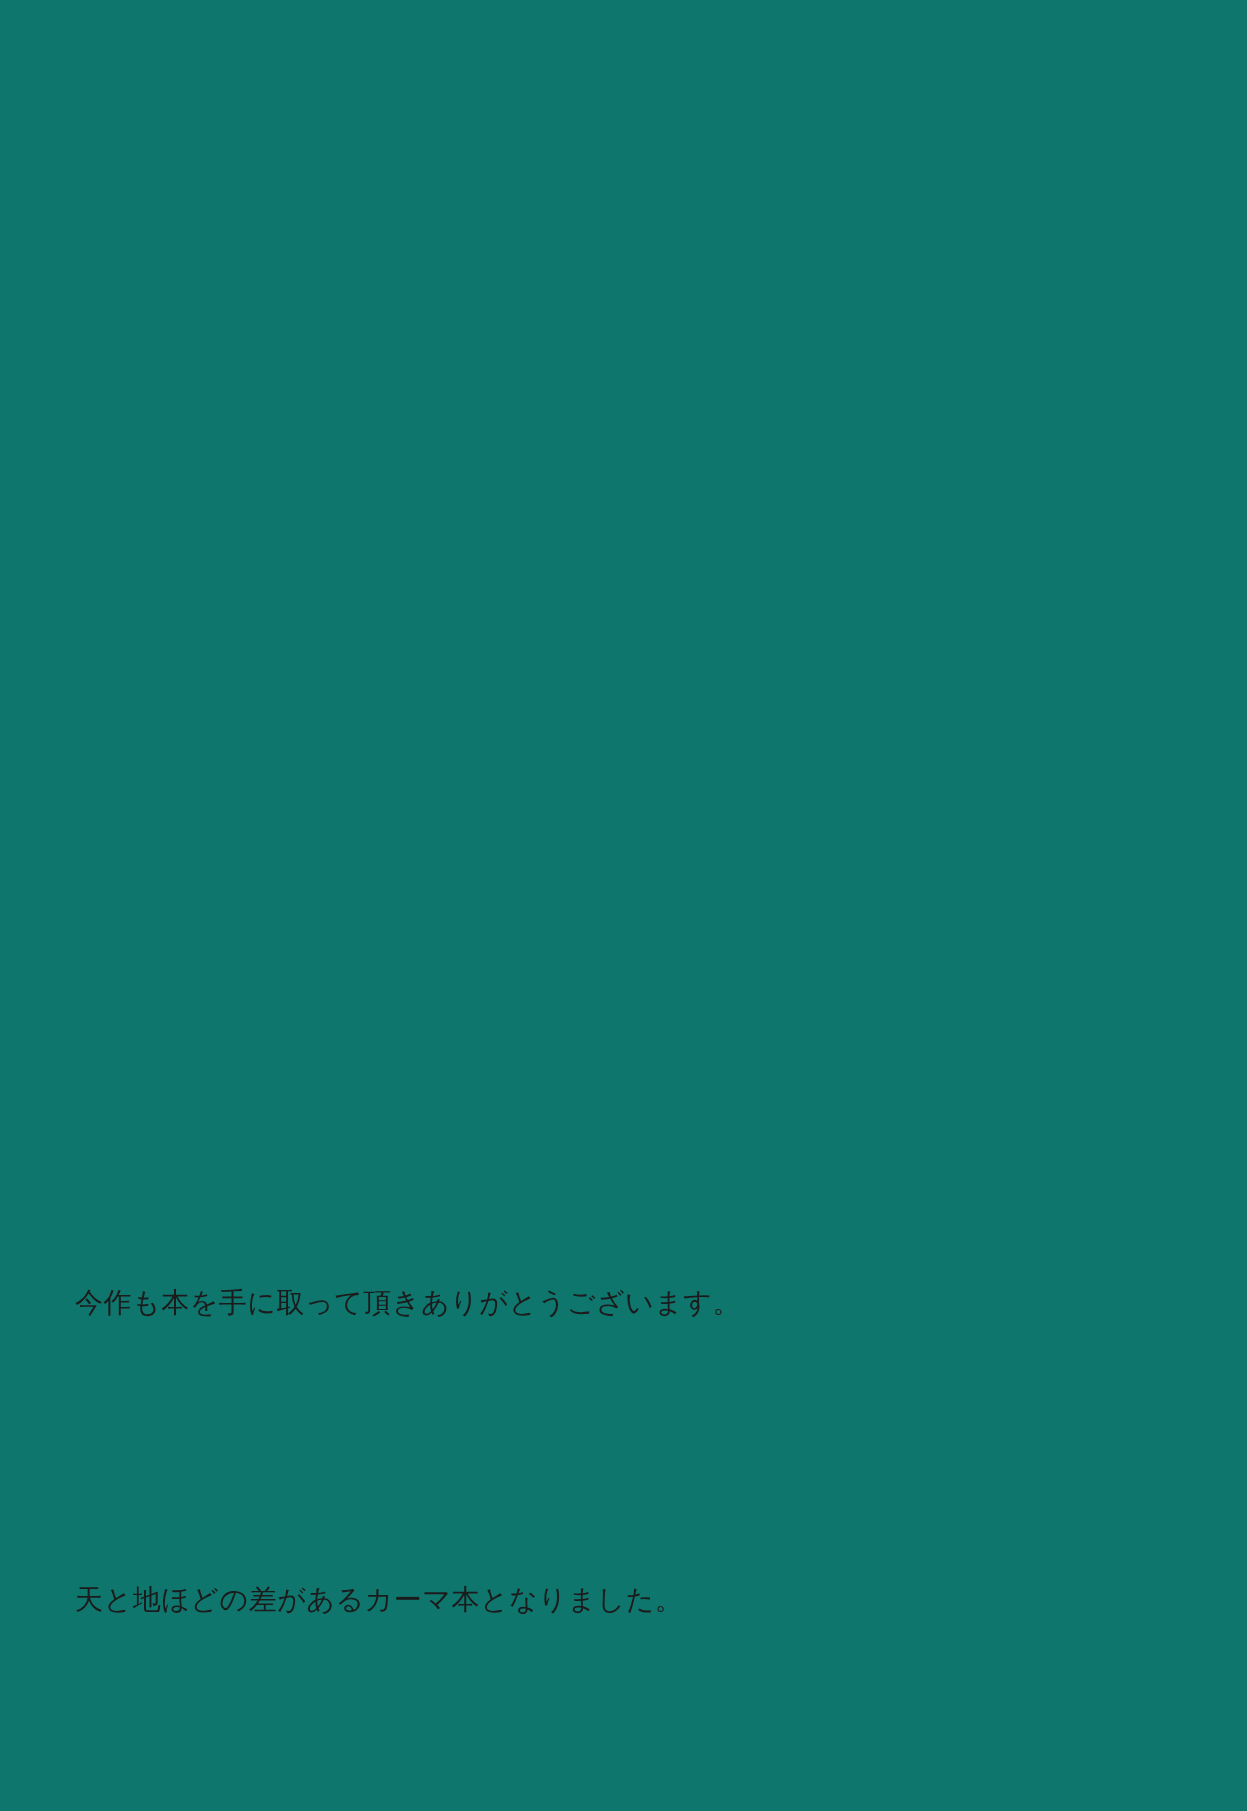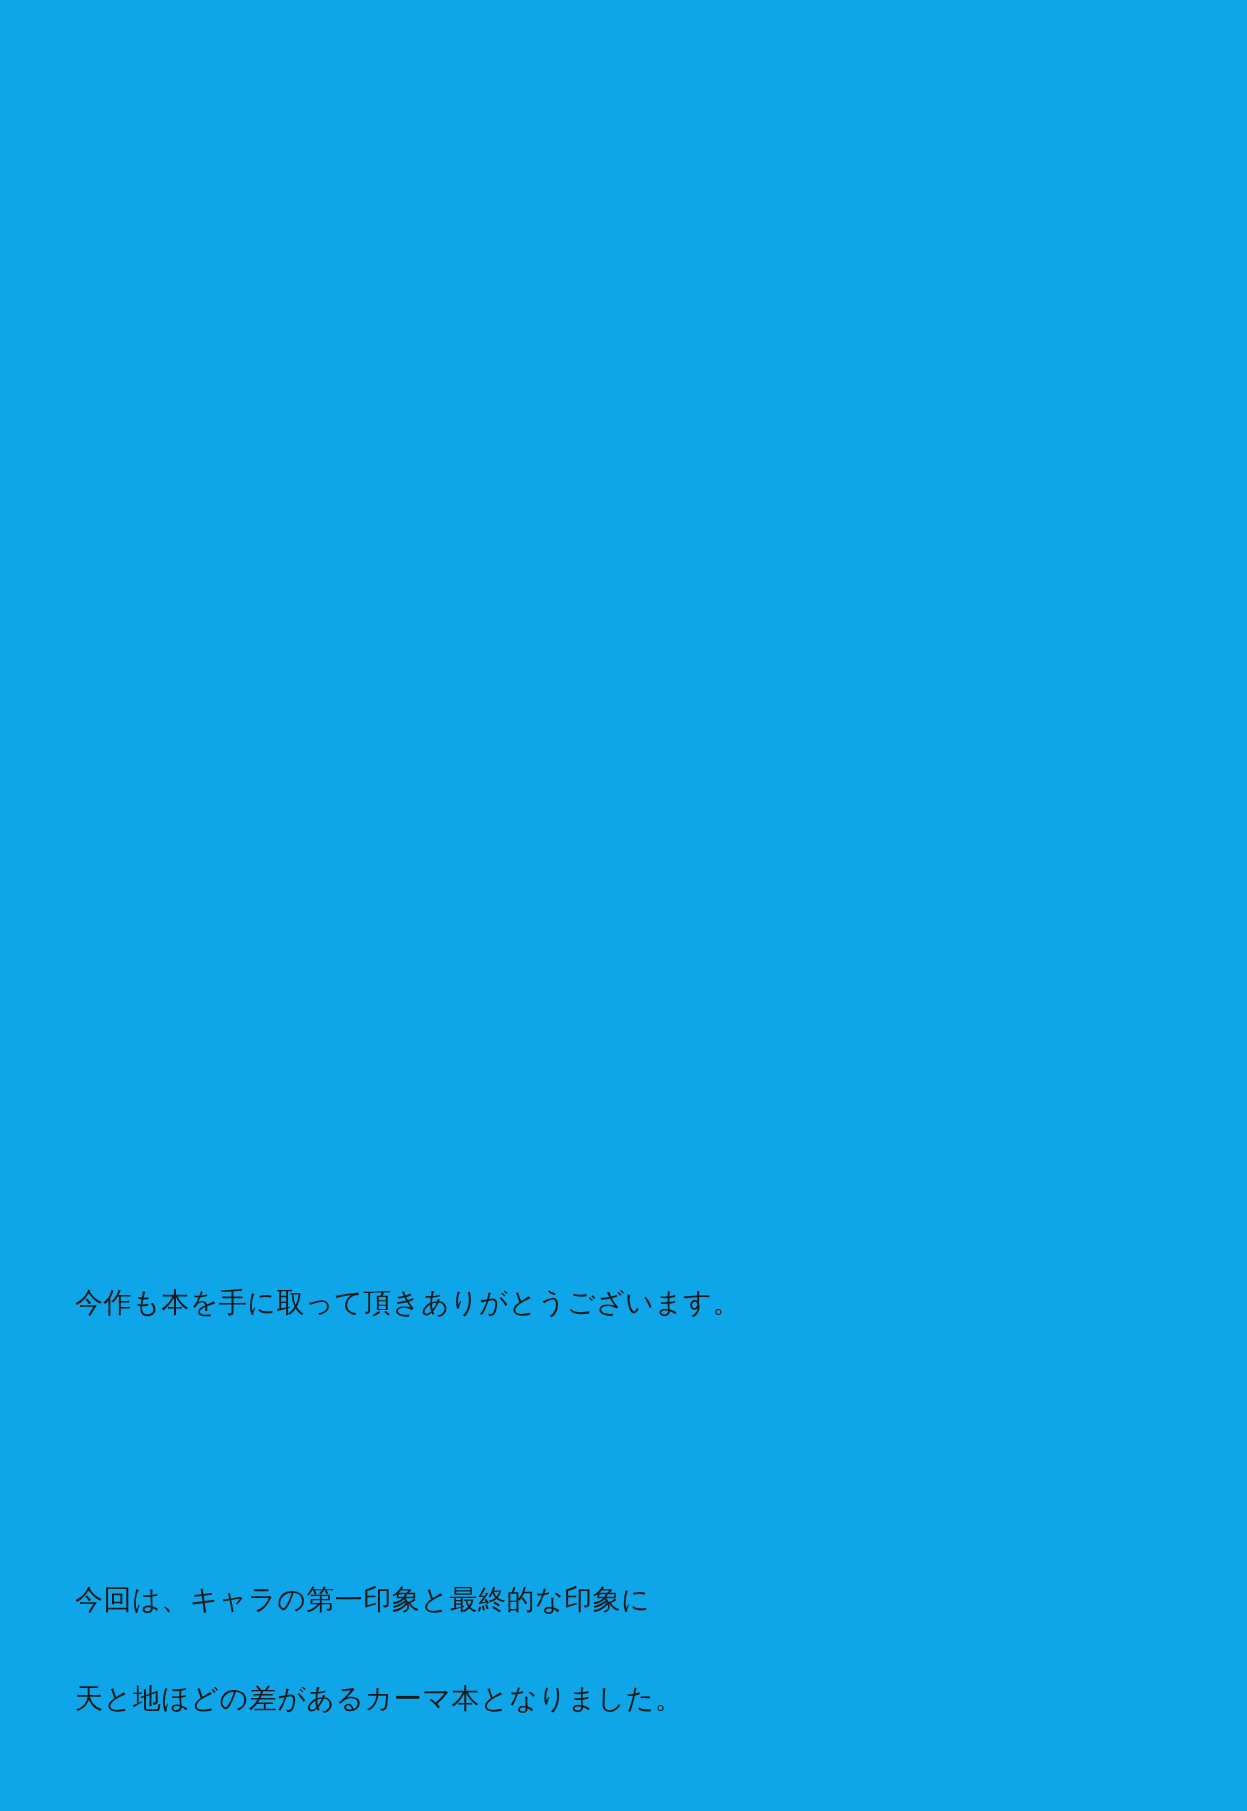--- a/index.html
+++ b/index.html
@@ -10,21 +10,21 @@
     width: 1247px;
     height: 1811px;
     background: #ffffff;
     position: relative;
     overflow: hidden;
     font-family: "Liberation Sans", "DejaVu Sans", sans-serif;
   }
   .page {
     position: absolute;
     inset: 0;
-    background: #0ea5e9;
+    background: #0f766e;
   }
   .afterword {
     position: absolute;
     left: 75px;
     top: 1121px;
     width: 1140px;
     color: #1b1b1b;
     font-size: 28px;
     line-height: 33px;
     letter-spacing: 0.5px;
@@ -44,21 +44,20 @@
 <body>
 
 <div class="page">
   <div class="afterword">
 
     <div class="para">
       <div class="line">今作も本を手に取って頂きありがとうございます。</div>
     </div>
 
     <div class="para">
-      <div class="line">今回は、キャラの第一印象と最終的な印象に</div>
       <div class="line">天と地ほどの差があるカーマ本となりました。</div>
     </div>
 
     
 
     
 
   </div>
 </div>
 

